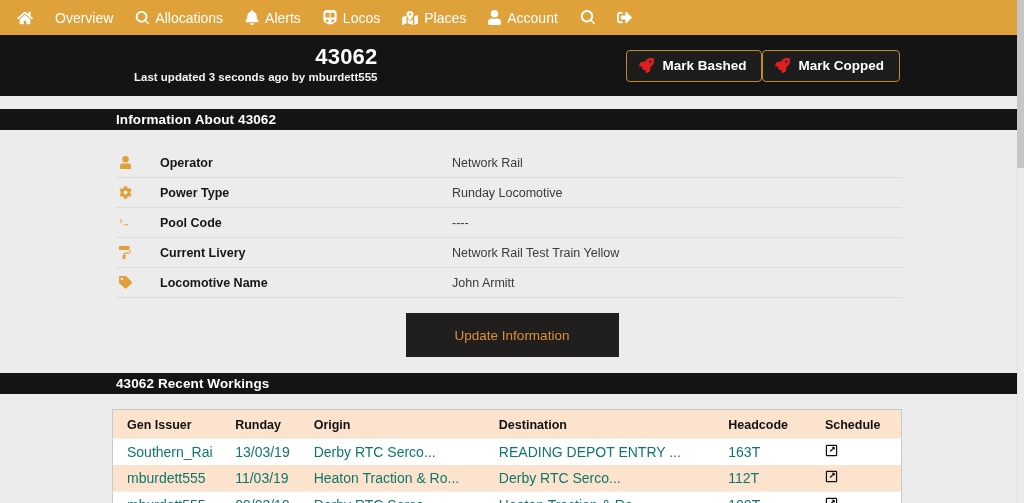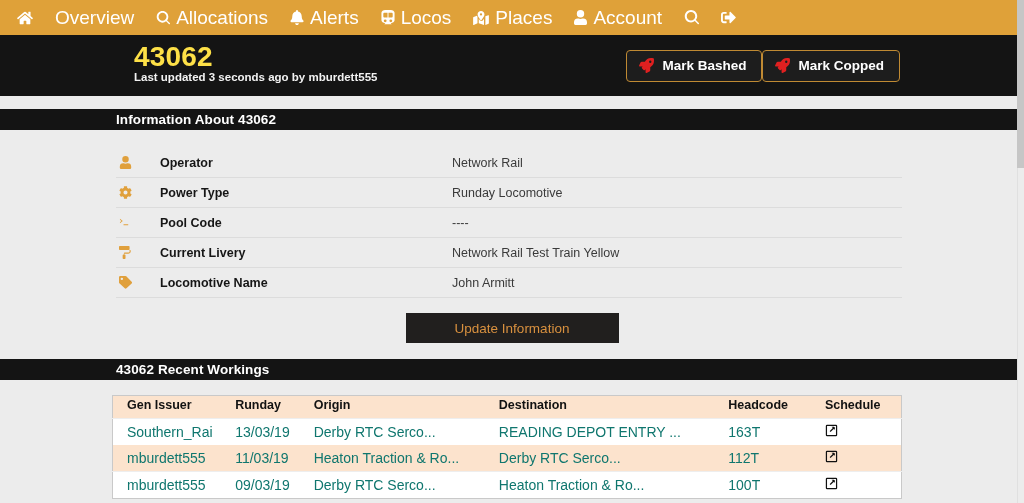--- a/index.html
+++ b/index.html
@@ -24,21 +24,21 @@
     display: flex;
     align-items: center;
     padding-left: 6px;
     box-sizing: border-box;
   }
   .nav-item {
     display: flex;
     align-items: center;
     gap: 6px;
     color: #ffffff;
-    font-size: 19px;
+    font-size: 14px;
     padding: 0 11px;
     height: 35px;
     cursor: pointer;
     white-space: nowrap;
     text-decoration: none;
   }
   .nav-item .ico { display: inline-flex; align-items: center; }
   .nav-item svg { display: block; fill: #ffffff; }
 
   
@@ -46,25 +46,26 @@
     background: #141414;
     height: 61px;
     display: flex;
     align-items: center;
     justify-content: space-between;
     padding: 0 124px 0 134px;
     box-sizing: border-box;
   }
   .ph-left { display: flex; flex-direction: column; justify-content: center; }
   .ph-title {
-    color: #fde047;
-    font-size: 28px;
+    color: #ffffff;
+    font-size: 22px;
     font-weight: bold;
     line-height: 22px;
     letter-spacing: .2px;
+    text-align: right;
   }
   .ph-sub {
     color: #f2f2f2;
     font-size: 11.5px;
     font-weight: bold;
     line-height: 15px;
     margin-top: 2px;
   }
   .ph-right { display: flex; }
   .mark-btn {
@@ -137,21 +138,21 @@
     justify-content: center;
     padding: 15px 0 16px 0;
   }
   .update-btn {
     background: #211f1e;
     color: #d9913f;
     border: none;
     font-family: "Liberation Sans", sans-serif;
     font-size: 13.5px;
     width: 213px;
-    height: 30px;
+    height: 44px;
     cursor: pointer;
     line-height: 29px;
     text-align: center;
     padding: 0;
   }
 
   
   .table-wrap {
     background: #ececec;
     padding: 15px 0 0 0;
@@ -163,21 +164,21 @@
     border: 1px solid #c9c9c9;
     background: #ffffff;
     table-layout: fixed;
   }
   table.workings th {
     background: #fce3cd;
     text-align: left;
     font-size: 12.5px;
     font-weight: bold;
     color: #121212;
-    padding: 2px 0 6px 14px;
+    padding: 8px 0 6px 14px;
     height: 22px;
     box-sizing: border-box;
   }
   table.workings td {
     font-size: 14px;
     color: #0f766e;
     padding: 5px 0 5px 14px;
     height: 21px;
     box-sizing: border-box;
     white-space: nowrap;

